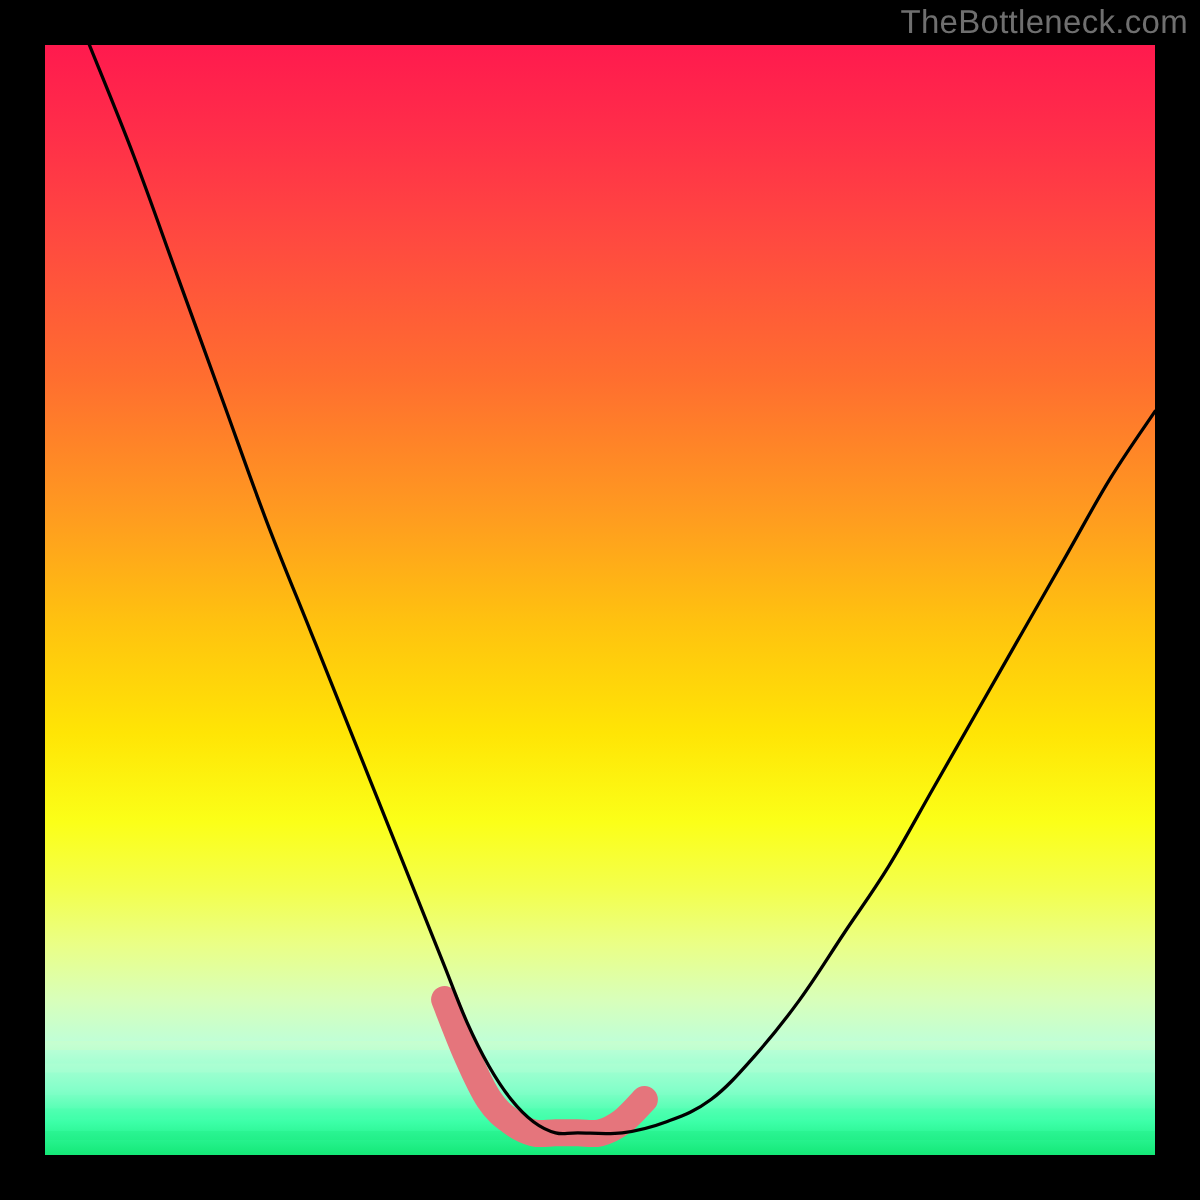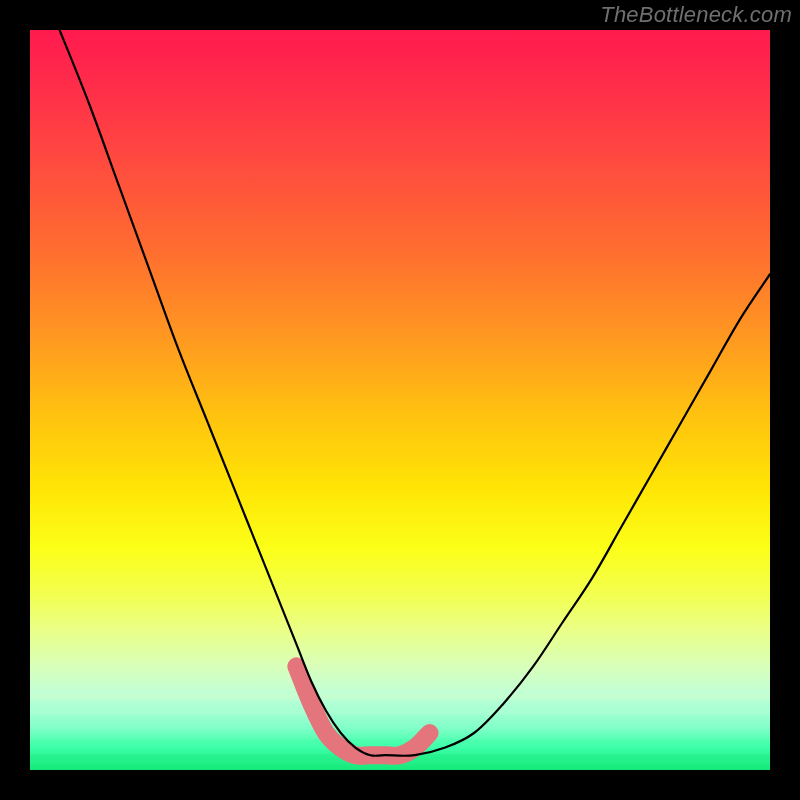--- a/index.html
+++ b/index.html
@@ -9,21 +9,20 @@
     height: 800px;
     background: #000;
     overflow: hidden;
     font-family: Arial, Helvetica, sans-serif;
   }
   .frame {
     position: absolute;
     left: 0; top: 0;
     width: 800px; height: 800px;
     background: #000;
-    font-style: italic;
   }
   .watermark {
     position: absolute;
     top: 2px;
     right: 8px;
     color: #6f6f6f;
     font-size: 22px;
     letter-spacing: 0.2px;
     z-index: 10;
   }

